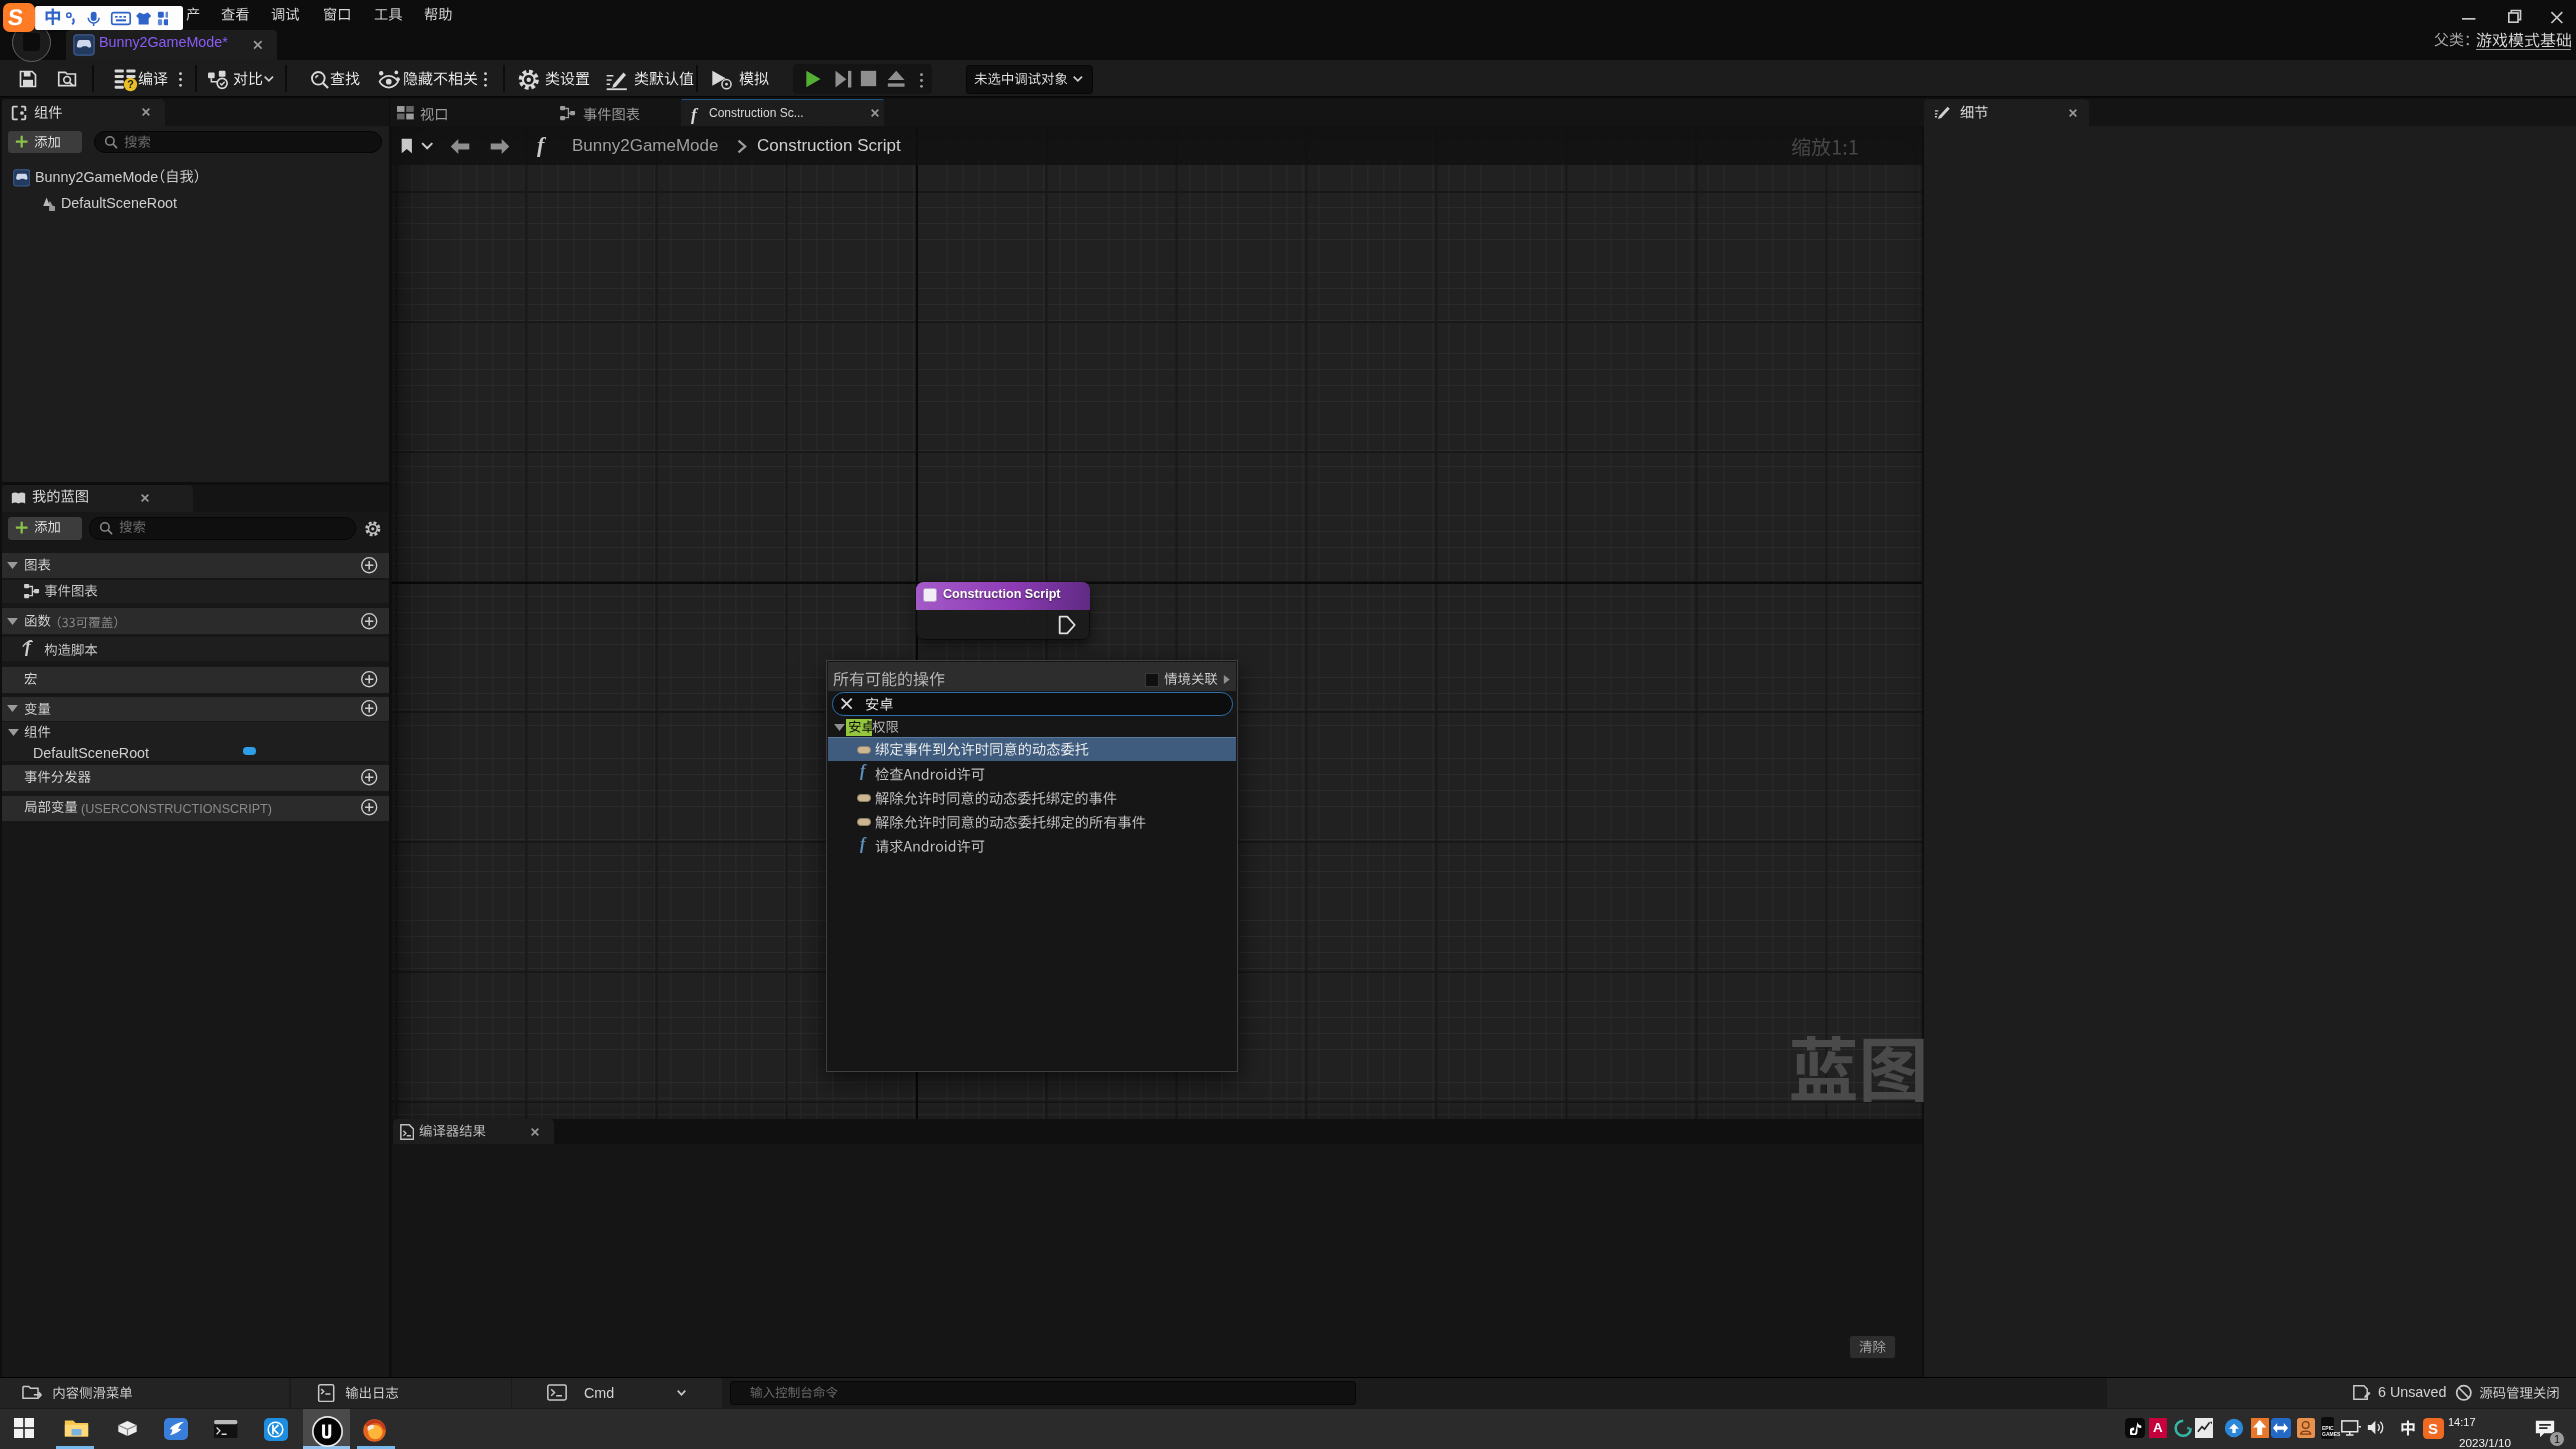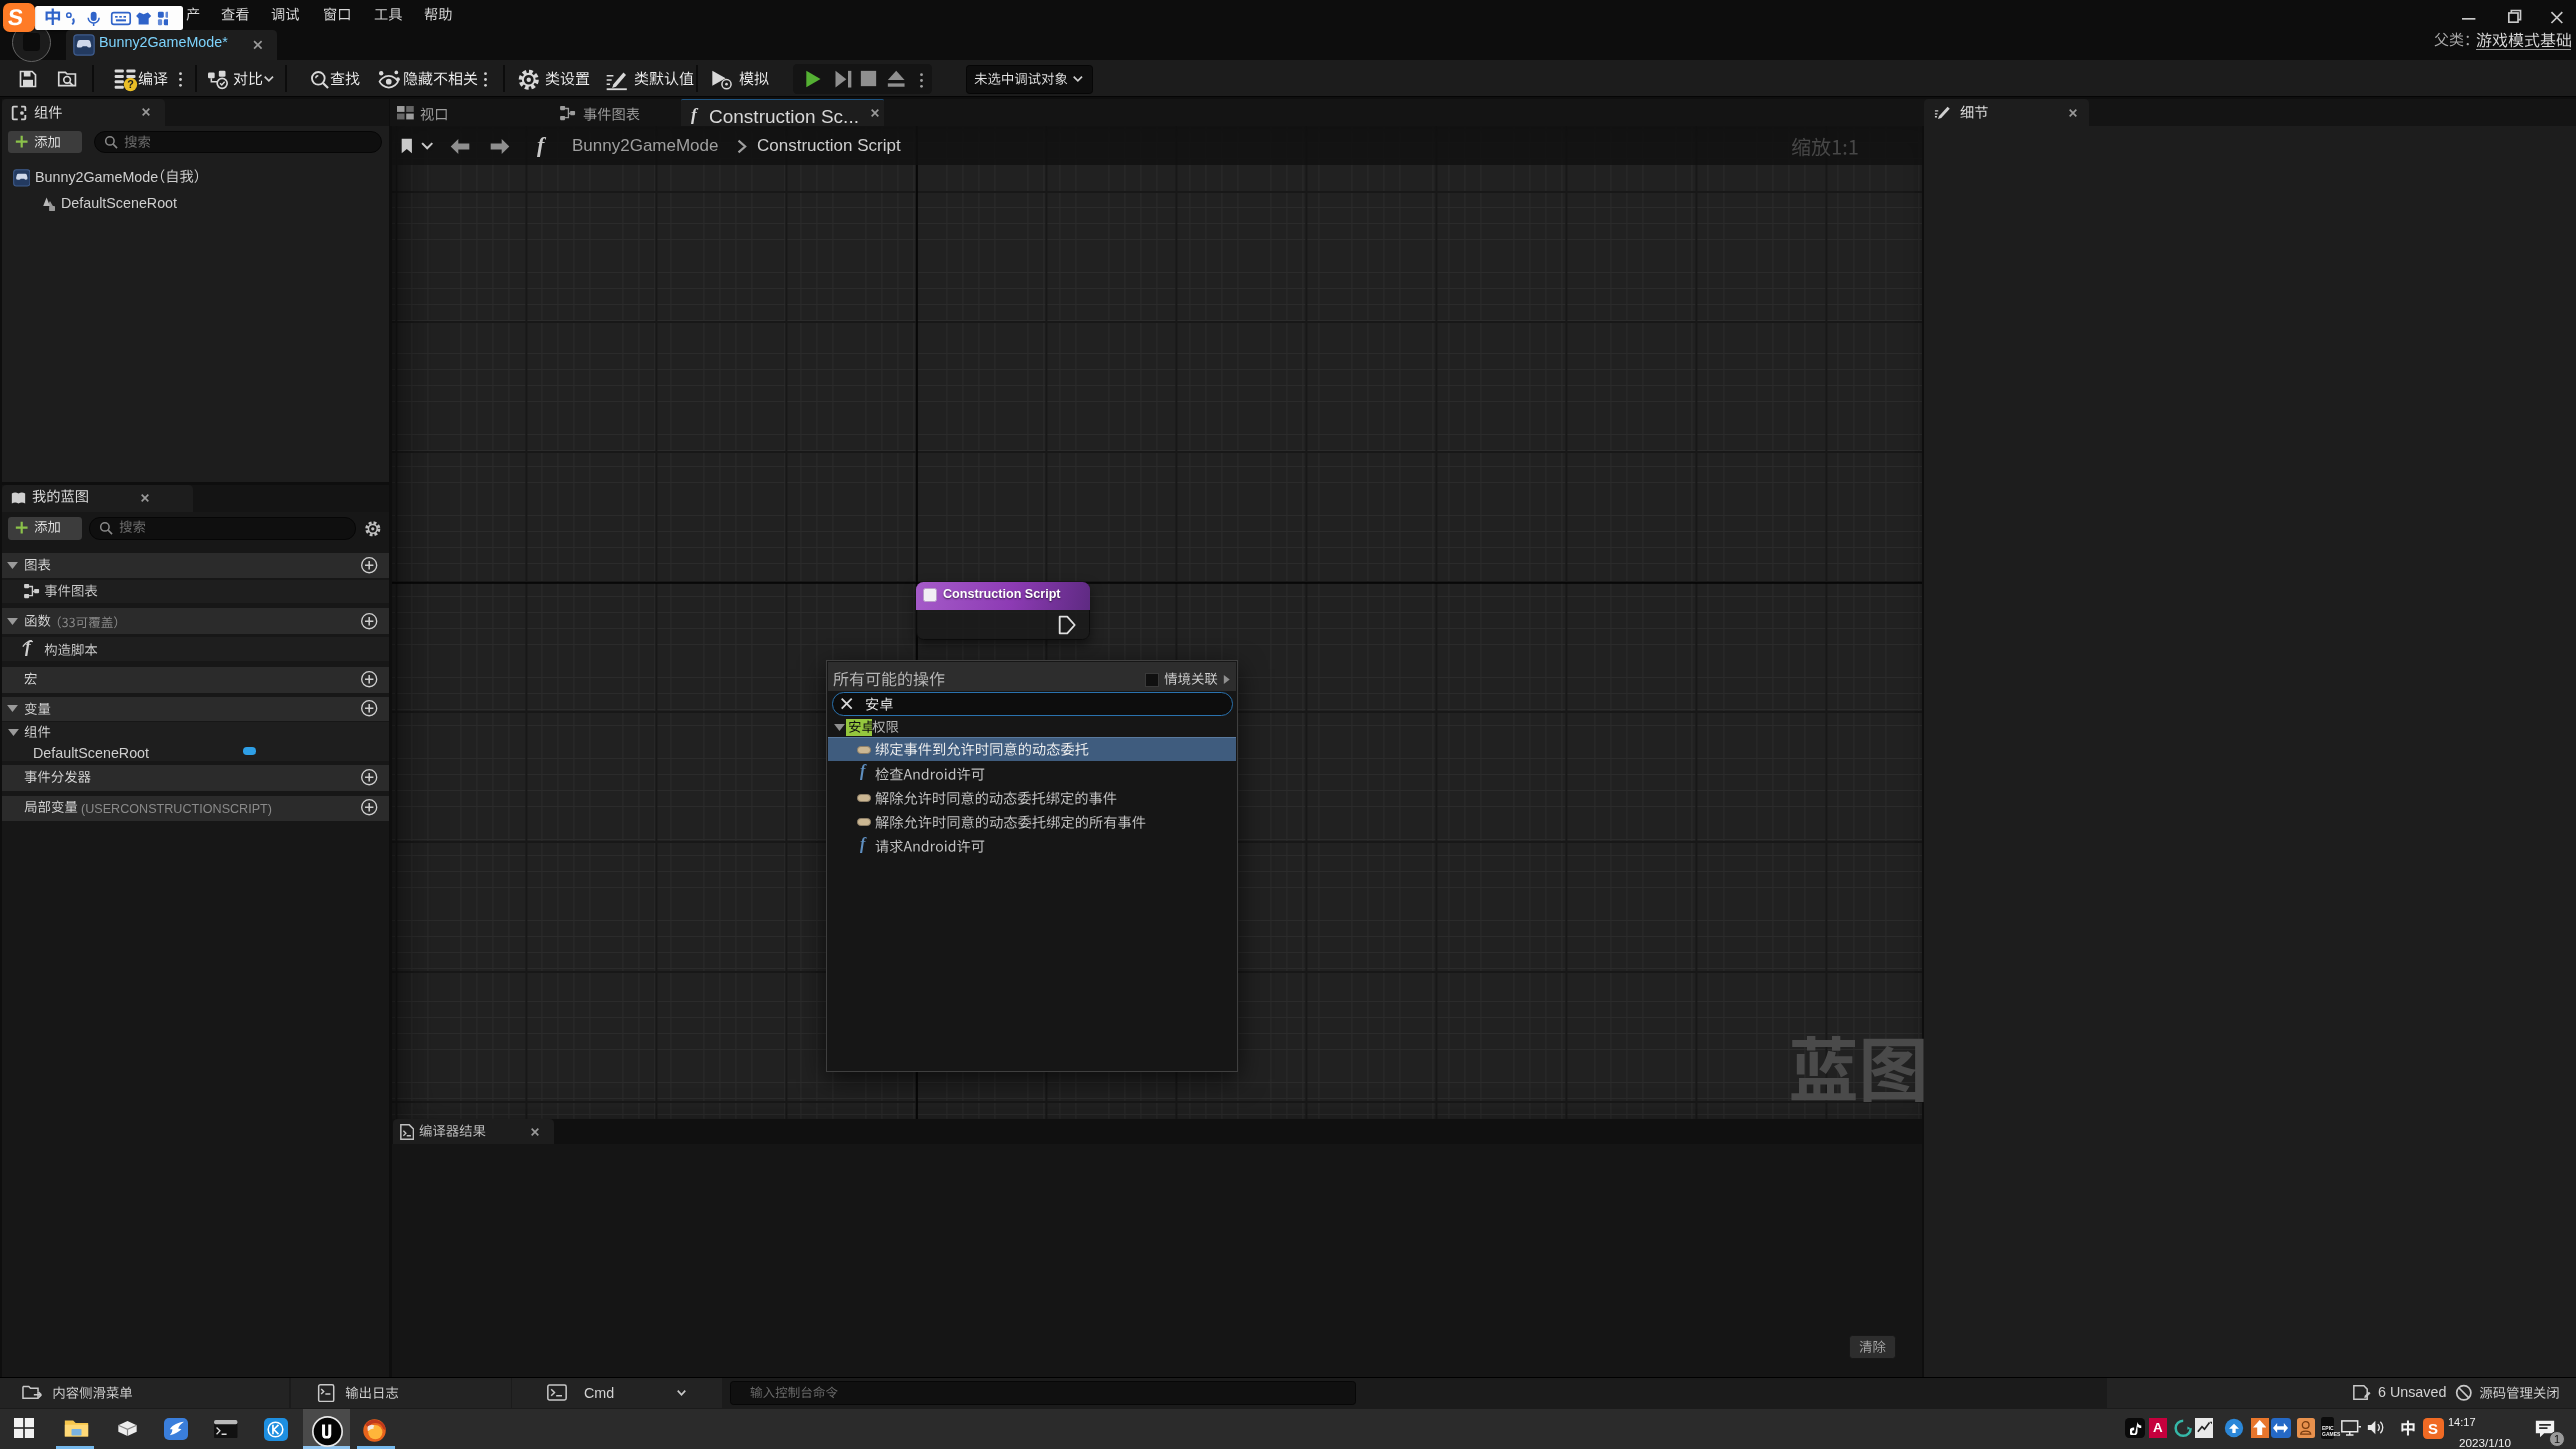--- a/index.html
+++ b/index.html
@@ -191,21 +191,21 @@
         <rect x="62" y="7" width="11" height="11"></rect>
         <path d="M65 7 v-3 h11 v11 h-3"></path>
         <path d="M113 6 l13 13 M126 6 l-13 13"></path>
       </g>
     </svg>
     <div class="a" style="left:66px;top:30px;width:211px;height:30px;background:#1d1d1d;border-radius:4.2px 4.2px 0 0"></div>
     <svg class="ic" style="left:73px;top:34px" width="22" height="22" viewBox="0 0 26 26">
       <rect x="1" y="1" width="24" height="24" rx="4" fill="#233a60" stroke="#3f5c8c" stroke-width="1.5"></rect>
       <path d="M7 16 q-3 0 -2.4 -3 l1 -4 q.5 -2 2.4 -2 h10 q2 0 2.4 2 l1 4 q.6 3 -2.4 3 q-1.5 0 -2.5 -1.5 h-5 q-1 1.5 -2.5 1.5z" fill="#cfd8ea"></path>
     </svg>
-    <div class="lat" style="left:99px;top:34px;font-size:14.3px;color:#7dd3fc">Bunny2GameMode*</div>
+    <div class="lat" style="left:99px;top:34px;font-size:14.3px;color:#8b5cf6">Bunny2GameMode*</div>
     <svg class="ic" style="left:252px;top:39px" width="11.7" height="11.7" viewBox="0 0 14 14">
       <path d="M2.5 2.5 l9 9 M11.5 2.5 l-9 9" stroke="#9a9a9a" stroke-width="2"></path>
     </svg>
     <svg class="ic" style="left:18.4px;top:69px" width="20" height="20" viewBox="0 0 24 24">
       <path d="M3 3 h14 l4 4 v14 h-18z" fill="none" stroke="#d8d8d8" stroke-width="2"></path>
       <rect x="7" y="3" width="8" height="6" fill="#d8d8d8"></rect>
       <rect x="6" y="13" width="12" height="8" fill="#d8d8d8"></rect>
     </svg>
     <svg class="ic" style="left:57px;top:69px" width="23.5" height="20" viewBox="0 0 28 24">
       <path d="M2 4 h8 l2 2 h10 v14 h-20z" fill="none" stroke="#d8d8d8" stroke-width="2"></path>
@@ -436,21 +436,21 @@
     </svg>
     <svg class="ic" style="left:560px;top:106px" width="16" height="15" viewBox="0 0 19 18">
       <g fill="#9d9d9d">
         <rect x="0" y="0" width="6" height="5" rx="1"></rect>
         <rect x="0" y="12" width="6" height="5" rx="1"></rect>
         <rect x="12" y="6" width="6" height="5" rx="1"></rect>
         <path d="M6 3 h4 v6 h2 M6 14 h4 v-4" stroke="#9d9d9d" stroke-width="1.6" fill="none"></path>
       </g>
     </svg>
     <div class="lat" style="left:691px;top:104px;font-size:17.6px;font-style:italic;font-weight:bold;color:#d8d8d8;font-family:'Liberation Serif',serif">f</div>
-    <div class="lat" style="left:709px;top:106px;font-size:19px;color:#d8d8d8">Construction Sc...</div>
+    <div class="lat" style="left:709px;top:106px;font-size:12px;color:#d8d8d8">Construction Sc...</div>
     <svg class="ic" style="left:870px;top:108px" width="10" height="10" viewBox="0 0 12 12">
       <path d="M2 2 l8 8 M10 2 l-8 8" stroke="#9a9a9a" stroke-width="2"></path>
     </svg>
     <div class="a" style="left:392px;top:126px;width:1530px;height:39px;background:rgba(17,17,17,.84)"></div>
     <svg class="ic" style="left:400px;top:138px" width="34" height="17" viewBox="0 0 40 20">
       <path d="M2 1 h12 v17 l-6 -5 -6 5z" fill="#c9c9c9"></path>
       <path d="M26 6 l6 6 6 -6" stroke="#c9c9c9" stroke-width="2.4" fill="none"></path>
     </svg>
     <svg class="ic" style="left:449px;top:138px" width="22" height="17" viewBox="0 0 26 20">
       <path d="M11 1 L2 10 l9 9 v-5.5 h13 v-7 H11z" fill="#8f8f8f"></path>

